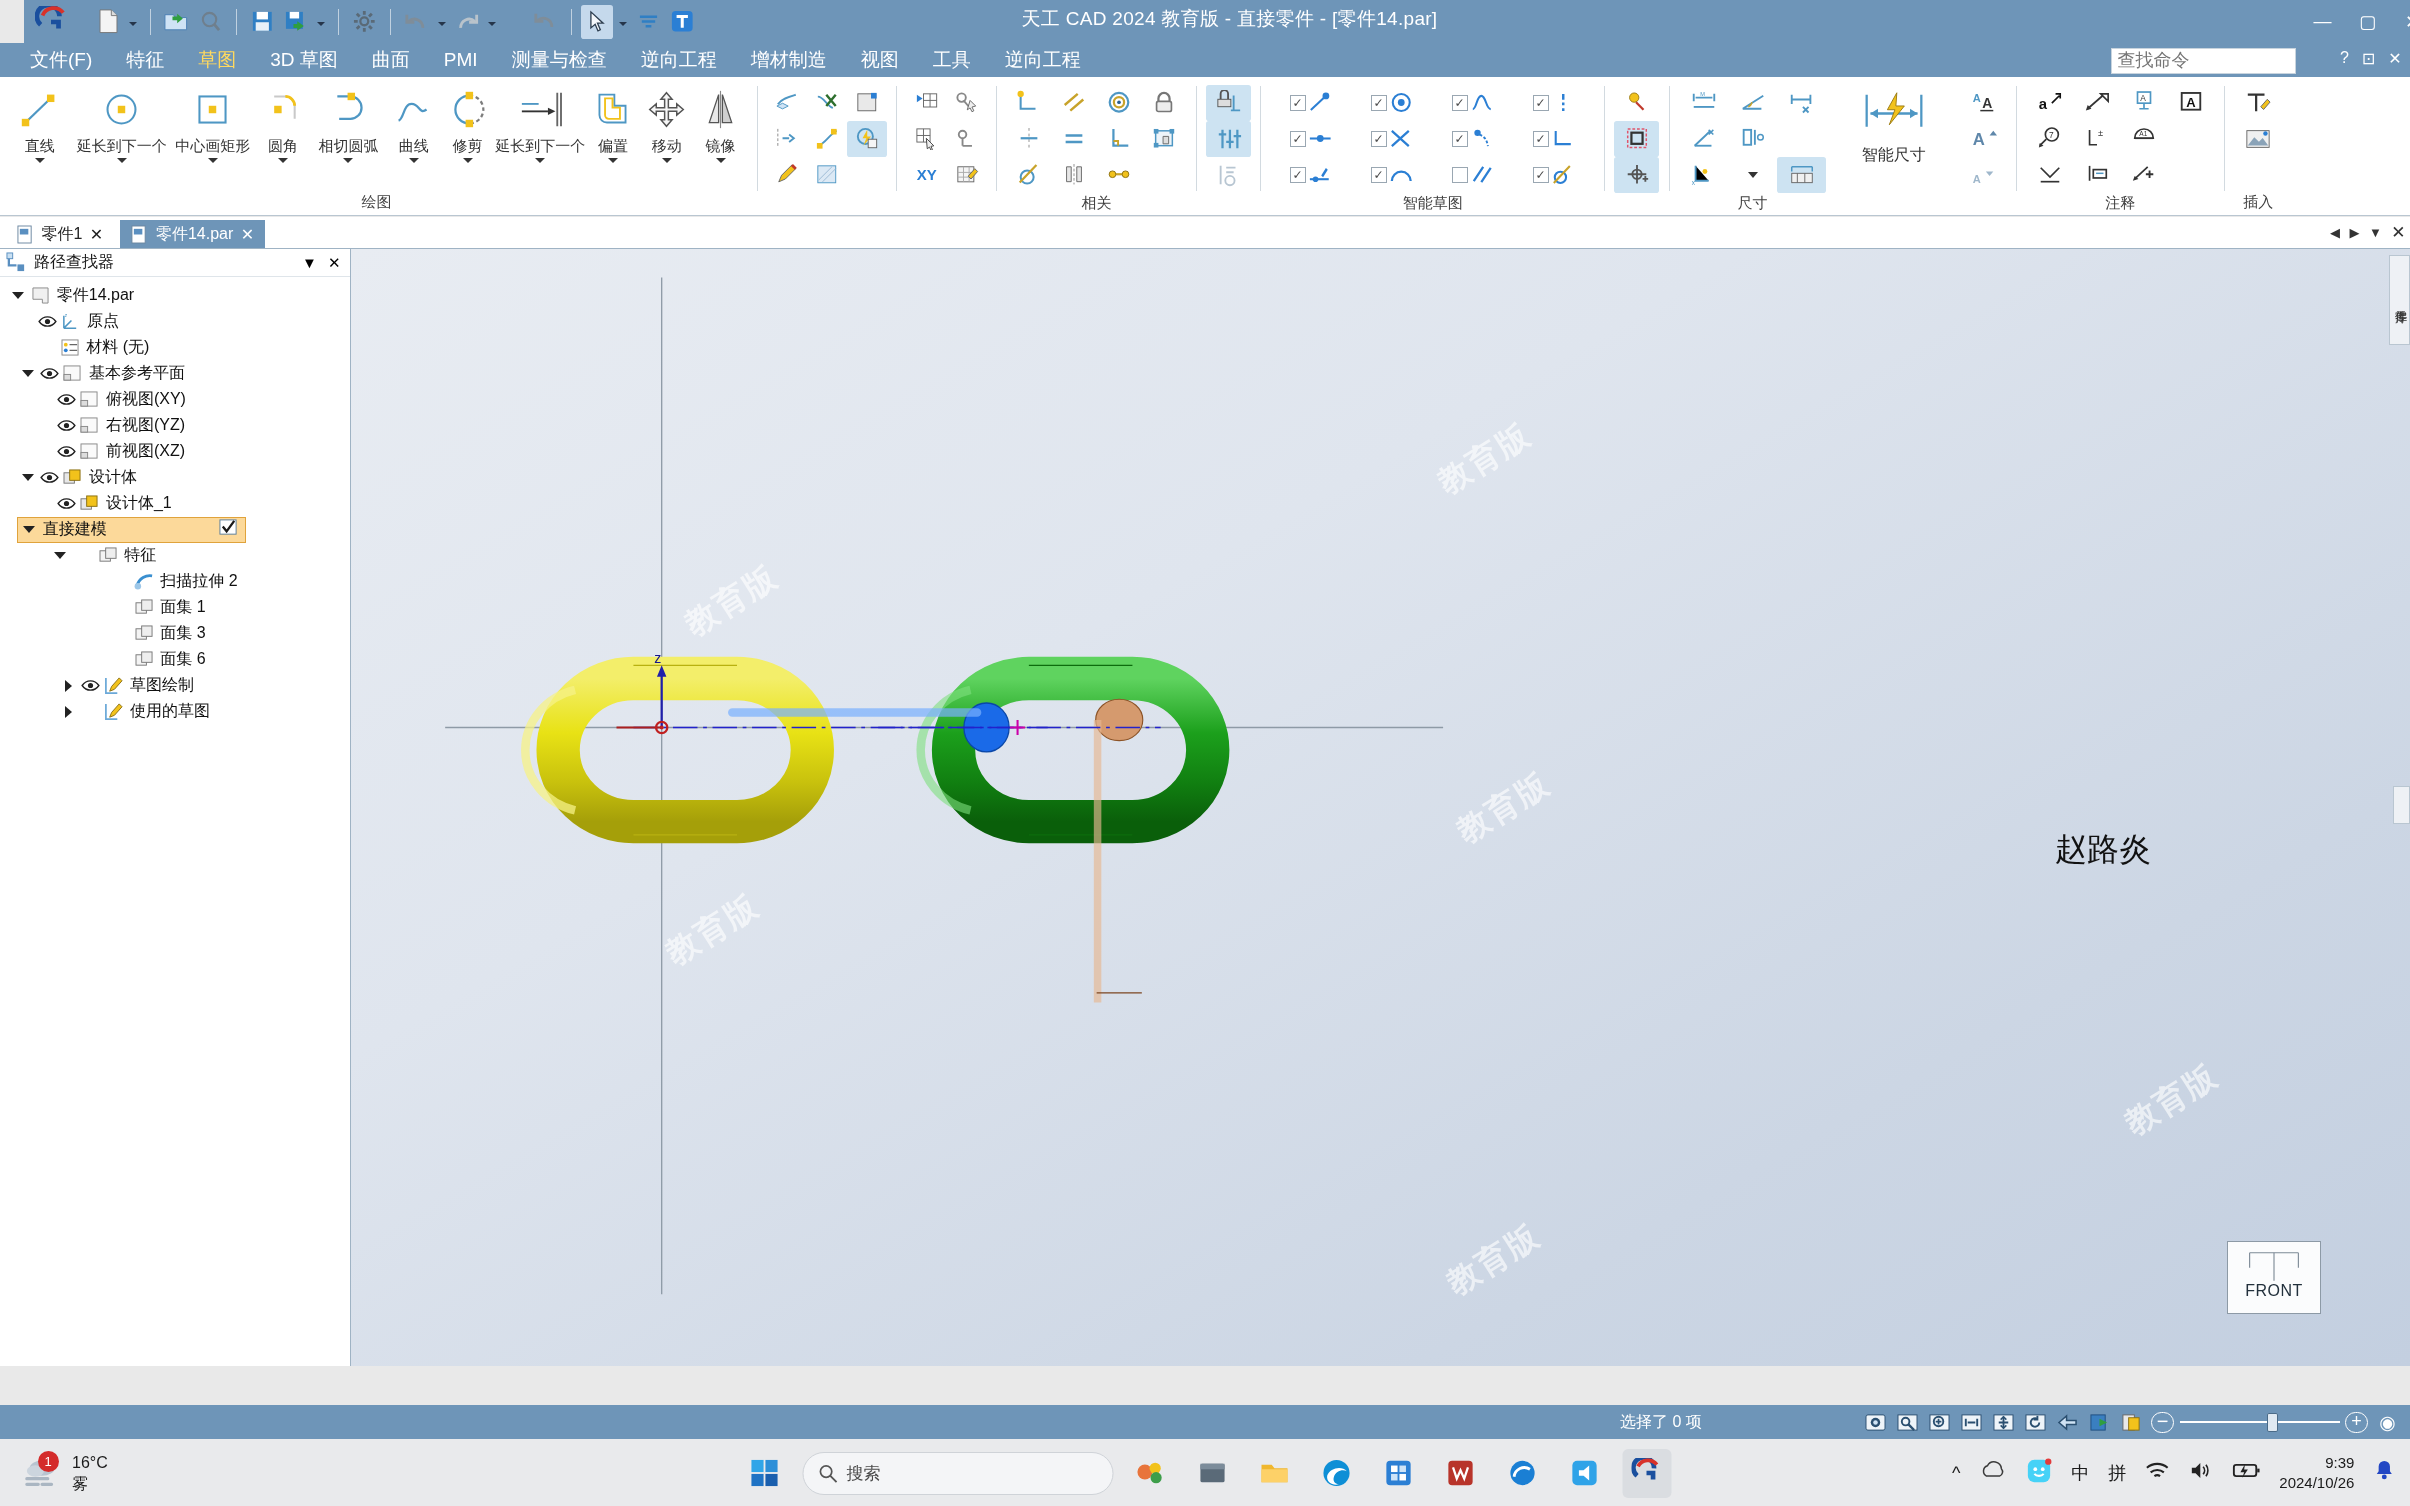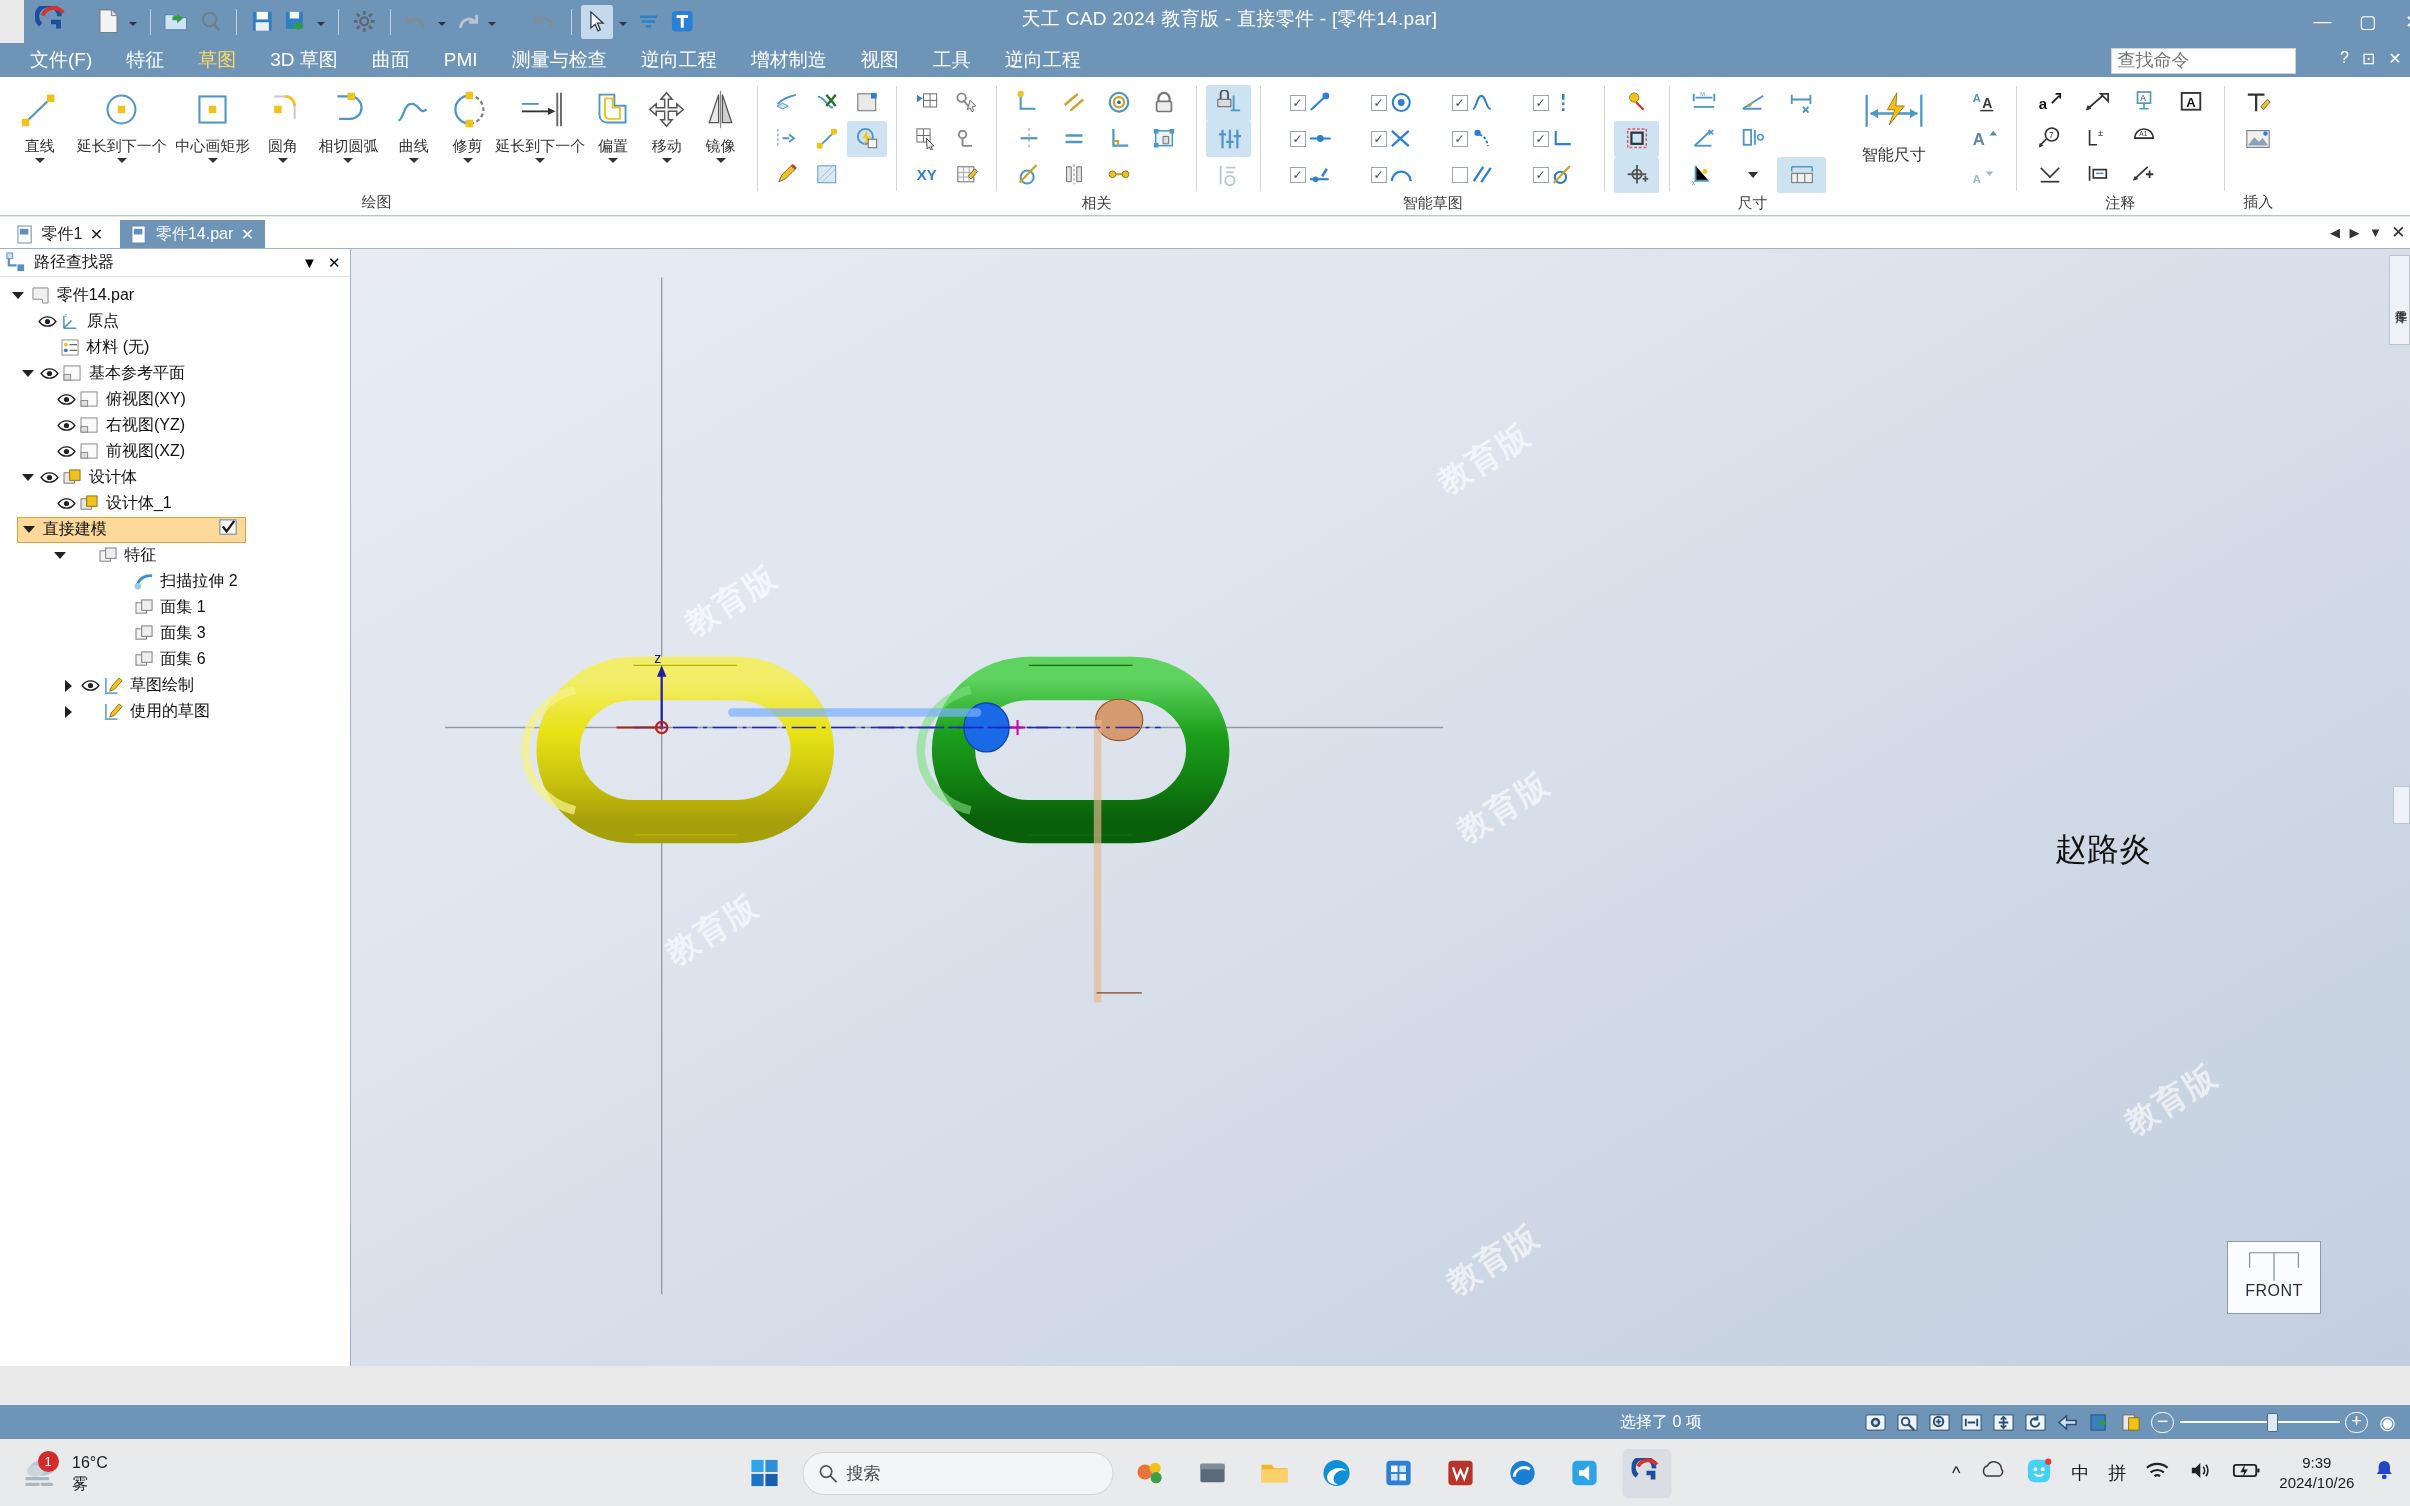--- a/index.html
+++ b/index.html
@@ -176,21 +176,21 @@
   .weather { display:flex; align-items:center; gap: 9.4px; padding-left: 22.6px; }
   .weather .txt { font-size: 16px; color: #1b1b1b; line-height: 21px;}
   .tb-center { position:absolute; left: 50%; transform: translateX(-50%); display:flex; align-items:center; gap: 13px;}
   .tb-search {
     width: 311px; height: 43px; background: #f4f5f7; border: 0.9px solid #cfd3d8; border-radius: 22.6px;
     display:flex; align-items:center; gap:9.4px; padding-left: 15px; font-size: 17px; color: #4a4a4a;
   }
   .tb-app { width: 49px; height: 49px; display:flex; align-items:center; justify-content:center; border-radius:5.6px;}
   .tb-app.active { background: #dadde1; }
   .tray { position:absolute; right: 15px; display:flex; align-items:center; gap: 19px; font-size: 18px; color:#1b1b1b;}
-  .clock { text-align: center; font-size: 15px; line-height: 20px; }
+  .clock { text-align: right; font-size: 15px; line-height: 20px; }
 </style>
 </head>
 <body>
 
 <div id="app">
 
   <div class="titlebar">
     <div class="logo">
       <svg width="32" height="32" viewBox="0 0 34 34">
         <path d="M6 20 A12 12 0 1 1 26 11" fill="none" stroke="#1a4f9e" stroke-width="5"></path>

